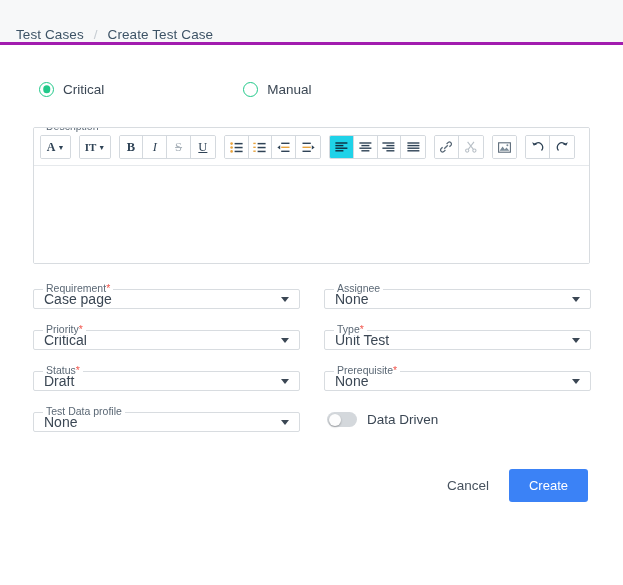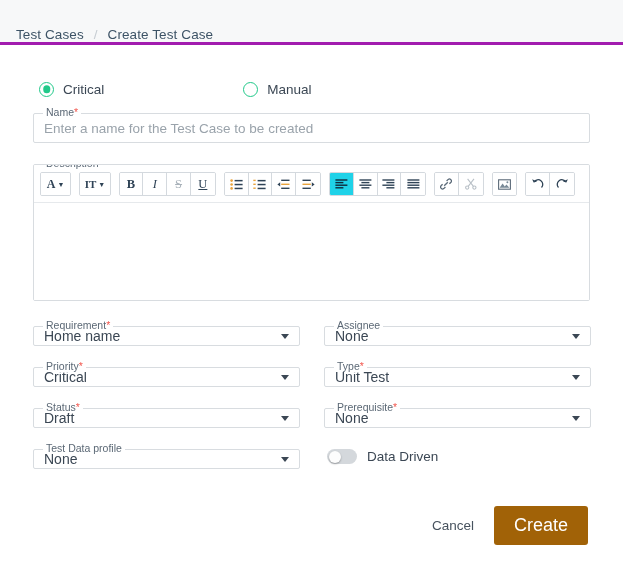--- a/index.html
+++ b/index.html
@@ -268,25 +268,25 @@
   .btn-cancel {
     background: none;
     border: 0;
     font-size: 13.5px;
     color: #47525e;
     padding: 8px 14px;
     cursor: pointer;
     font-family: "Liberation Sans", sans-serif;
   }
   .btn-create {
-    background: #a16207;
+    background: #3b82f6;
     border: 0;
     border-radius: 3px;
     color: #ffffff;
-    font-size: 18px;
+    font-size: 13px;
     padding: 9px 20px;
     margin-left: 6px;
     cursor: pointer;
     font-family: "Liberation Sans", sans-serif;
   }
 </style>
 </head>
 <body>
 
 <div class="header">
@@ -301,28 +301,20 @@
     <div class="radio-opt">
       <span class="radio-dot on"></span>
       <span class="radio-label">Critical</span>
     </div>
     <div class="radio-opt second">
       <span class="radio-dot"></span>
       <span class="radio-label">Manual</span>
     </div>
   </div>
 
-  <div class="name-wrap">
-    <div class="field name-field">
-      <span class="field-legend">
-        <span>Name</span><span class="req">*</span>
-      </span>
-      <input class="name-input" type="text" placeholder="Enter a name for the Test Case to be created" style="">
-    </div>
-  </div>
 
   <div class="desc-wrap">
     <div class="desc-box">
       <span class="desc-legend">Description</span>
 
       <div class="toolbar">
 
         <div class="tb-group">
           <div class="tb-btn wide">
             <span class="tb-label-A">A</span>
@@ -473,21 +465,21 @@
       <div class="desc-body" contenteditable="true" style=""></div>
     </div>
   </div>
 
   <div class="grid">
 
     <div class="select-field">
       <span class="field-legend">
         <span>Requirement</span><span class="req">*</span>
       </span>
-      <span class="select-value">Home name</span>
+      <span class="select-value">Case page</span>
       <span class="caret-down"></span>
     </div>
 
     <div class="select-field">
       <span class="field-legend">
         <span>Assignee</span><span class="req"></span>
       </span>
       <span class="select-value">None</span>
       <span class="caret-down"></span>
     </div>

